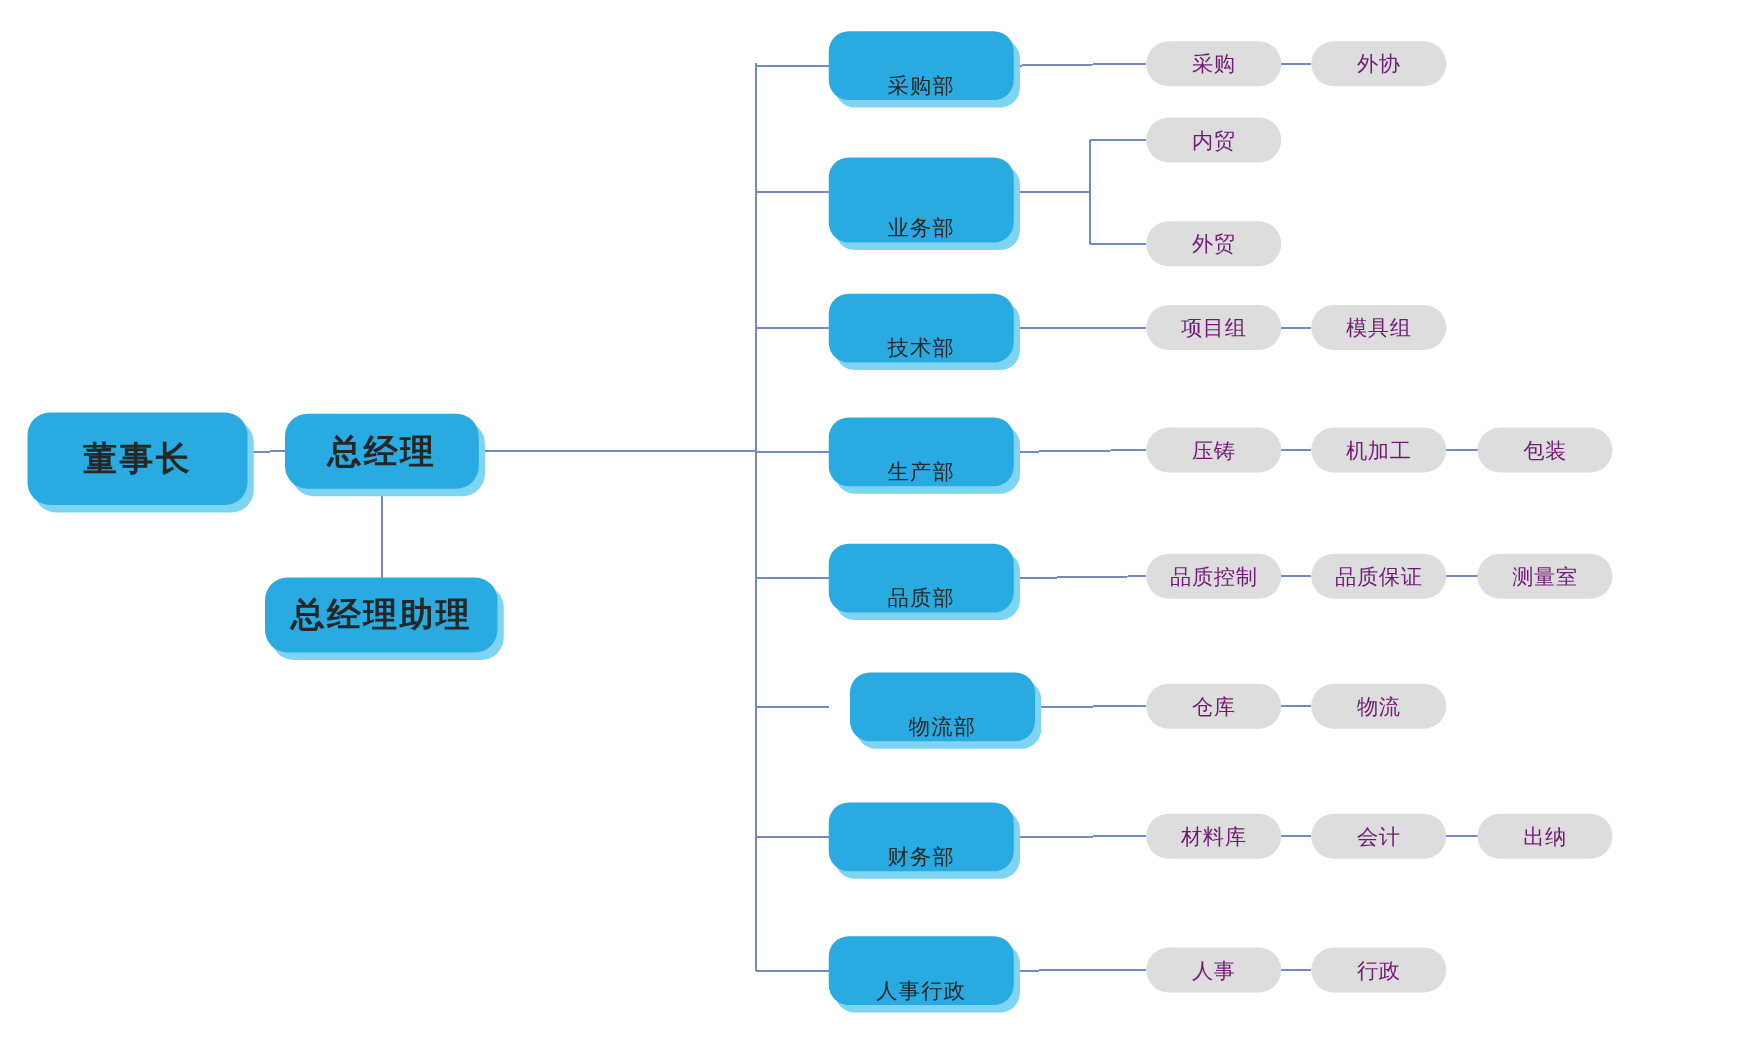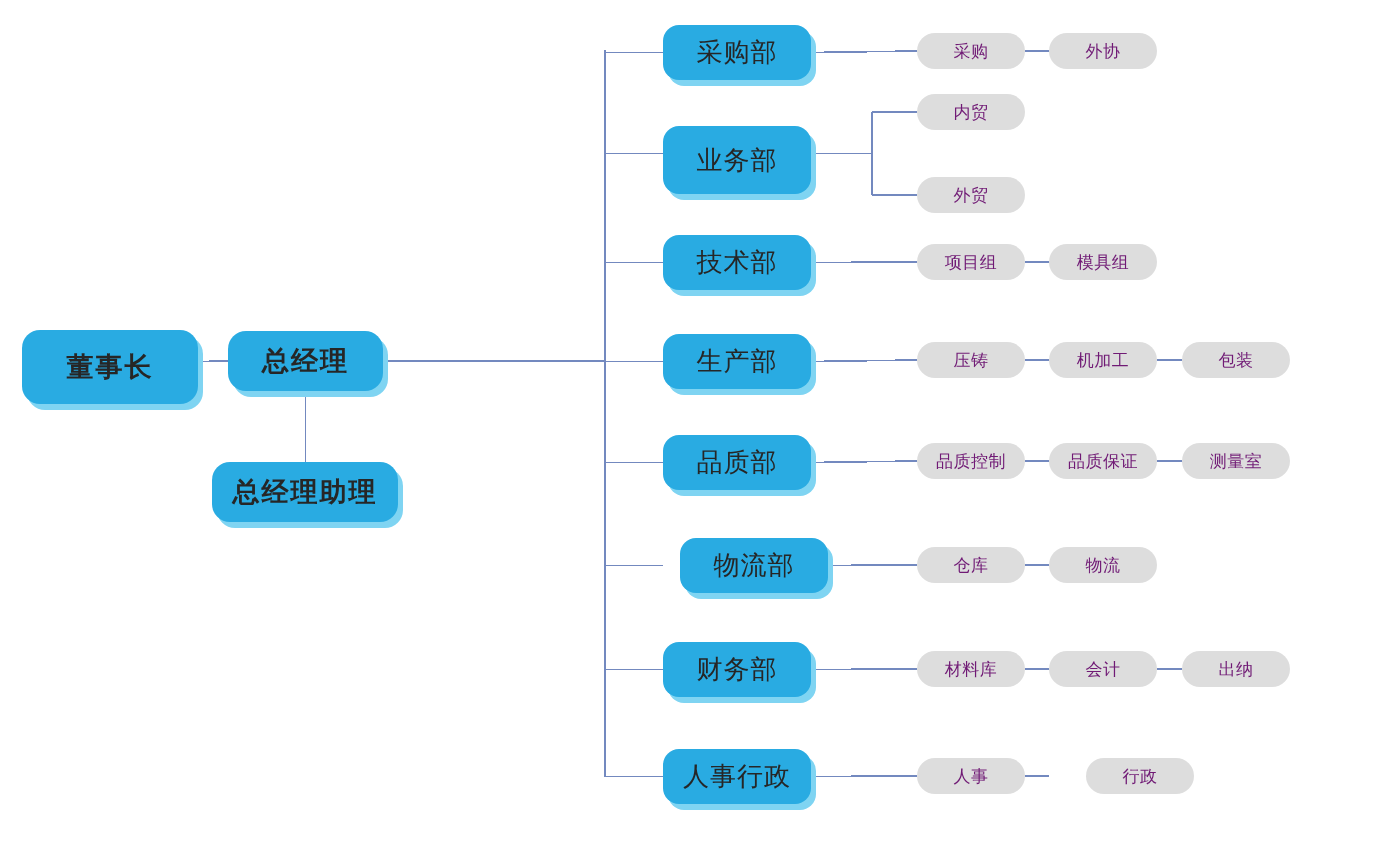--- a/index.html
+++ b/index.html
@@ -44,21 +44,22 @@
     font-size: 27px;
     letter-spacing: 1px;
     box-shadow: 5px 6px 0 0 #7fd4f2;
   }
   .node-blue.root {
     font-weight: bold;
     letter-spacing: 2px;
     border-radius: 18px;
   }
   .node-blue.dept {
-    font-size: 26px;
+    font-size: 17px;
+    align-items: flex-end;
   }
   
   .node-gray {
     background: #dddddd;
     border-radius: 999px;
     font-size: 17px;
     color: #701a75;
     letter-spacing: 0.5px;
   }
 </style>
@@ -182,17 +183,17 @@
       </div>
       <div class="node node-gray" style="left: 1182px; top: 651px; width: 108px; height: 36px;">
         <span>出纳</span>
       </div>
       <div class="node node-blue dept" style="left: 663px; top: 749px; width: 148px; height: 55px;">
         <span>人事行政</span>
       </div>
       <div class="node node-gray" style="left: 917px; top: 758px; width: 108px; height: 36px;">
         <span>人事</span>
       </div>
-      <div class="node node-gray" style="left: 1086px; top: 758px; width: 108px; height: 36px;">
+      <div class="node node-gray" style="left: 1049px; top: 758px; width: 108px; height: 36px;">
         <span>行政</span>
       </div>
     </div>
 </div>
 
 </body></html>

